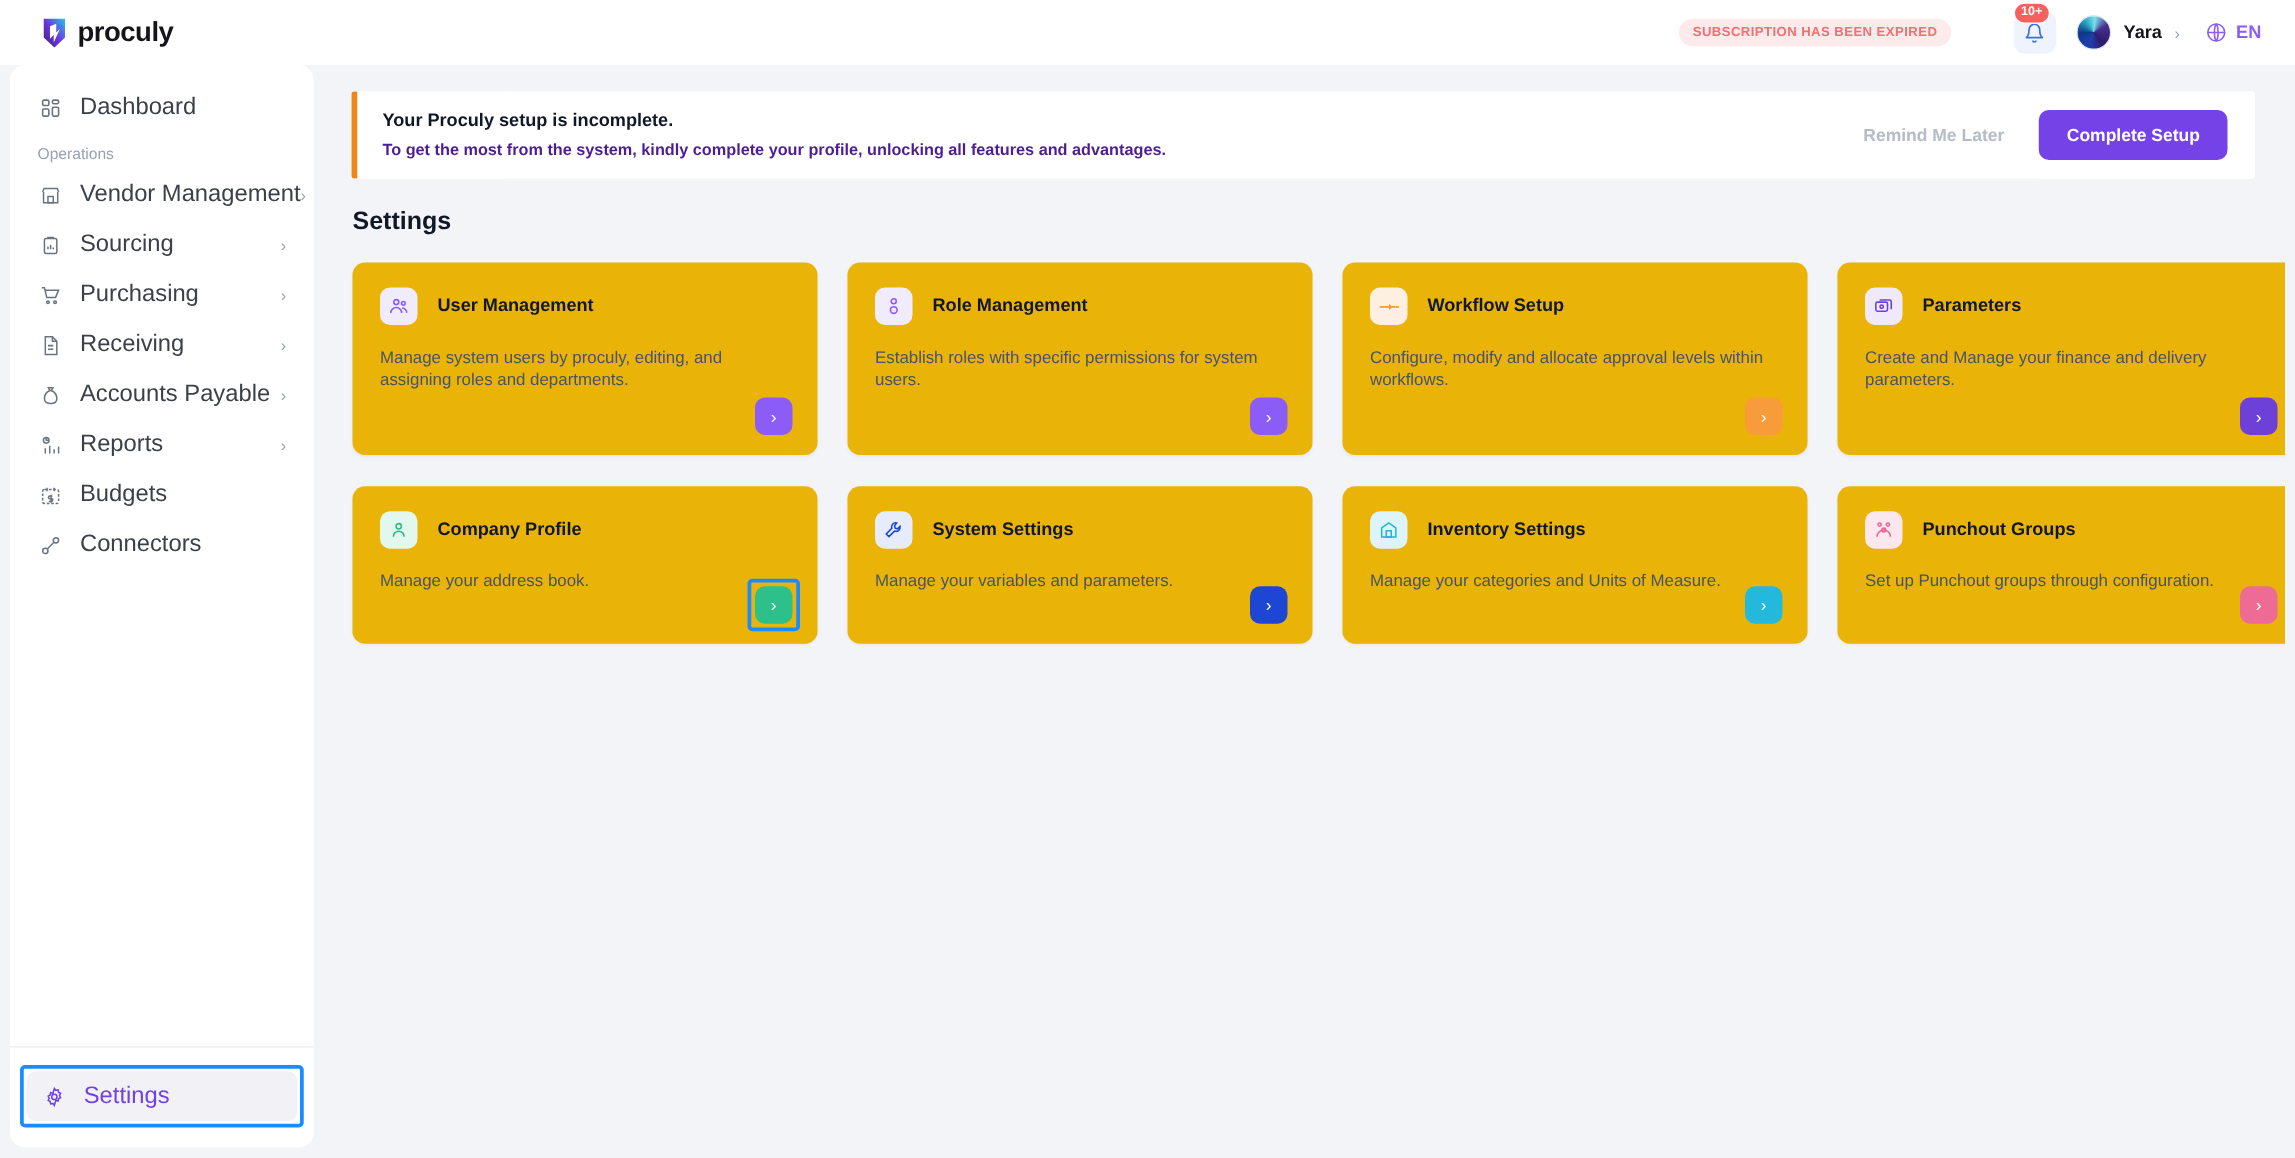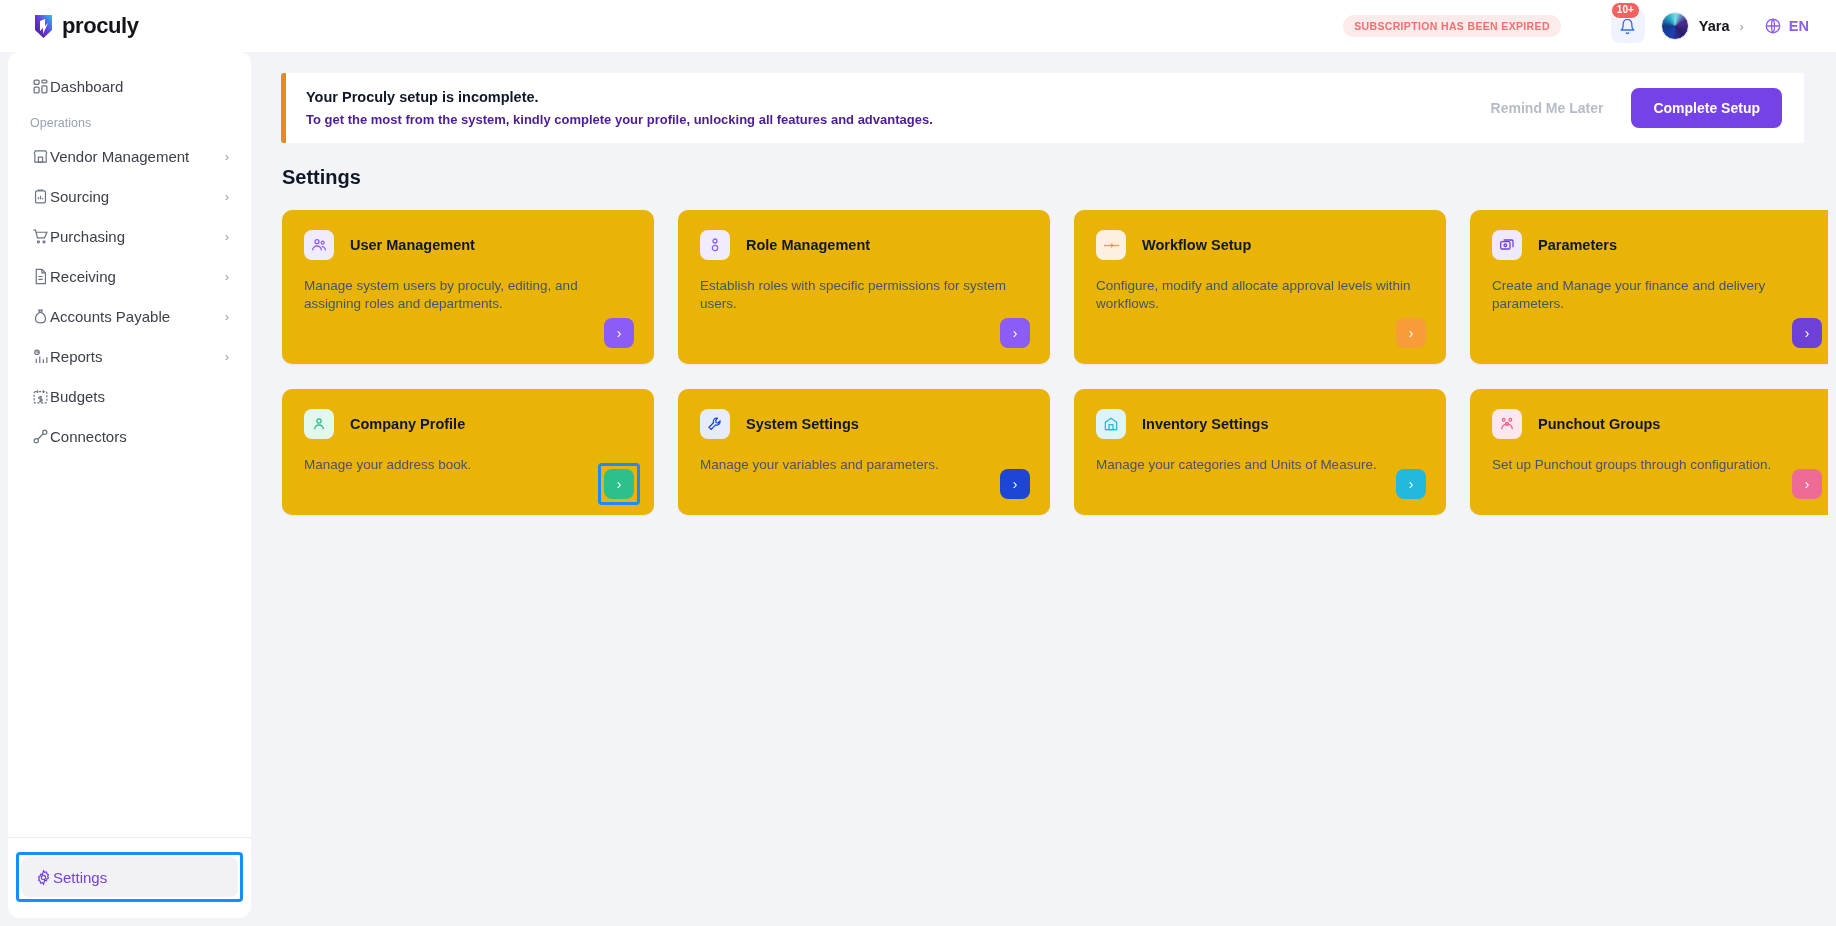--- a/index.html
+++ b/index.html
@@ -65,21 +65,21 @@
   }
   .nav-top { padding-top: 14px; }
   .nav-item {
     display: flex; align-items: center;
     height: 40px; margin: 0 10px;
     padding: 0 12px; border-radius: 8px;
     cursor: pointer;
   }
   .nav-item .ico { width: 20px; height: 20px; display:flex; align-items:center; justify-content:center; flex: none; }
   .nav-item .lbl {
-    font-size: 15px; color: #3c4049; 
+    font-size: 19px; color: #3c4049; margin-left: 14px;
     white-space: nowrap;
   }
   .nav-item .chev { margin-left: auto; color: #98a2b3; font-size: 13px; }
   .nav-section {
     font-size: 12.5px; color: #98a2b3;
     padding: 10px 22px 6px;
   }
   .nav-bottom { margin-top: auto; padding-bottom: 16px; }
   .nav-divider { height: 1px; background: #eaecf0; margin: 0 0 14px; }
   .nav-item.active { background: #f2f2f6; }

